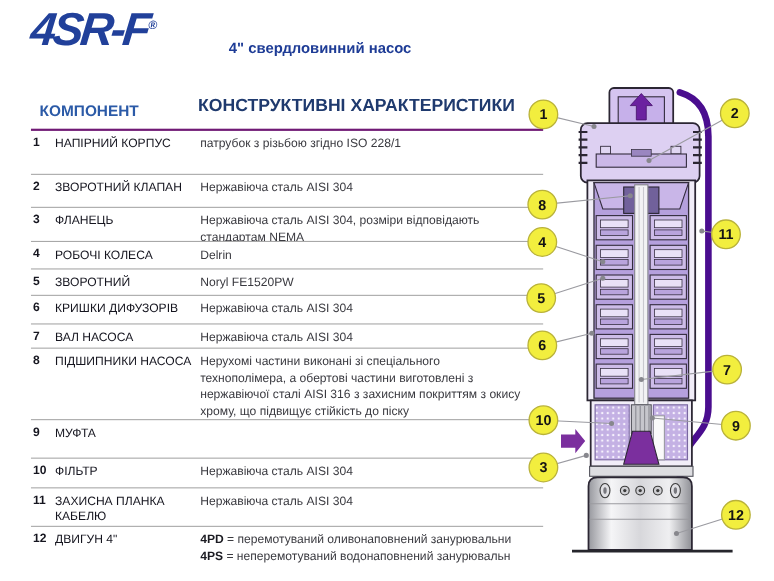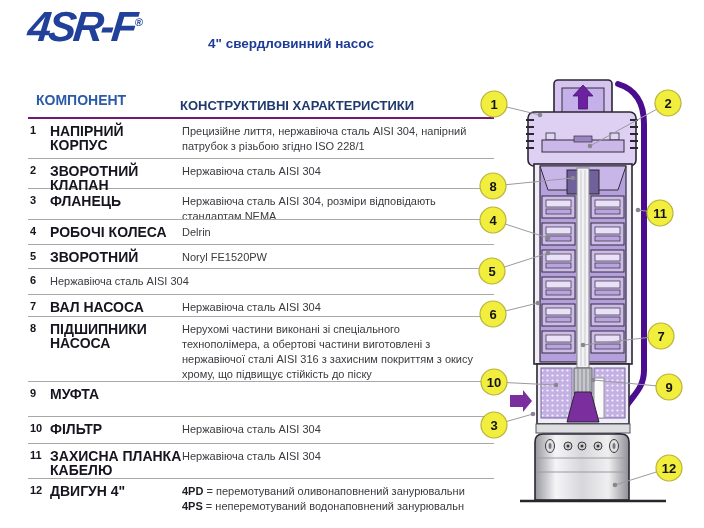--- a/index.html
+++ b/index.html
@@ -12,37 +12,37 @@
         font-weight:bold;font-style:italic;font-size:42px;line-height:1.1;
         letter-spacing:-3px;transform:skewX(-6deg);}
   .logo-reg{font-size:11px;font-style:normal;vertical-align:super;letter-spacing:0;}
   .subtitle{position:absolute;left:208px;top:36px;color:#1e3c96;
             font-weight:bold;font-size:13.5px;}
 
   
   .comp-table{position:absolute;left:28px;top:88px;width:466px;height:440px;overflow:hidden;}
   .thead{position:relative;height:29px;border-bottom:2px solid #701a75;}
   .th-comp{position:absolute;left:8px;top:4px;font-size:14px;font-weight:bold;color:#2b5aa7;}
-  .th-char{position:absolute;left:152px;top:10px;font-size:13px;font-weight:bold;color:#1f3a6e;}
+  .th-char{position:absolute;left:152px;top:0;font-size:16px;font-weight:bold;color:#1f3a6e;}
   .trow{display:flex;box-sizing:border-box;}
   .trow + .trow{border-top:1px solid #a8a8a8;}
   .tbody .trow:nth-child(1){height:39px}
   .tbody .trow:nth-child(2){height:30px}
   .tbody .trow:nth-child(3){height:31px}
   .tbody .trow:nth-child(4){height:25px}
   .tbody .trow:nth-child(5){height:24px}
   .tbody .trow:nth-child(6){height:26px}
   .tbody .trow:nth-child(7){height:22px}
   .tbody .trow:nth-child(8){height:65px}
   .tbody .trow:nth-child(9){height:35px}
   .tbody .trow:nth-child(10){height:27px}
   .tbody .trow:nth-child(11){height:35px}
   .tbody .trow:nth-child(12){height:51px}
   .num{width:20px;padding:5px 0 0 2px;font-size:11px;font-weight:bold;color:#15151f;}
-  .name{width:132px;padding-top:5px;font-size:14px;font-weight:bold;color:#15151f;line-height:14px;}
+  .name{width:132px;padding-top:5px;font-size:11px;font-weight:normal;color:#15151f;line-height:14px;}
   .desc{flex:1;padding-top:5px;font-size:11px;color:#3a3a40;line-height:15px;overflow:hidden;}
   .dline{white-space:nowrap;overflow:hidden;}
   .dline b{color:#1b1b22;text-align:right;}
 
   
   .diagram{position:absolute;left:470px;top:78px;width:234px;height:450px;}
   .co-num{font-size:13px;font-weight:bold;fill:#141414;}
 </style>
 </head>
 <body>
@@ -55,21 +55,20 @@
   <div class="comp-table">
     <div class="thead">
       <div class="th-comp">КОМПОНЕНТ</div>
       <div class="th-char">КОНСТРУКТИВНІ ХАРАКТЕРИСТИКИ</div>
     </div>
     <div class="tbody">
         <div class="trow">
     <div class="num">1</div>
     <div class="name">НАПІРНИЙ КОРПУС</div>
     <div class="desc">
-            <div class="dline">Прецизійне лиття, нержавіюча сталь AISI 304, напірний</div>
             <div class="dline">патрубок з різьбою згідно ISO 228/1</div>
           </div>
   </div>
         <div class="trow">
     <div class="num">2</div>
     <div class="name">ЗВОРОТНИЙ КЛАПАН</div>
     <div class="desc">
             <div class="dline">Нержавіюча сталь AISI 304</div>
           </div>
   </div>
@@ -90,20 +89,21 @@
   </div>
         <div class="trow">
     <div class="num">5</div>
     <div class="name">ЗВОРОТНИЙ</div>
     <div class="desc">
             <div class="dline">Noryl FE1520PW</div>
           </div>
   </div>
         <div class="trow">
     <div class="num">6</div>
+    <div class="name">КРИШКИ ДИФУЗОРІВ</div>
     <div class="desc">
             <div class="dline">Нержавіюча сталь AISI 304</div>
           </div>
   </div>
         <div class="trow">
     <div class="num">7</div>
     <div class="name">ВАЛ НАСОСА</div>
     <div class="desc">
             <div class="dline">Нержавіюча сталь AISI 304</div>
           </div>

